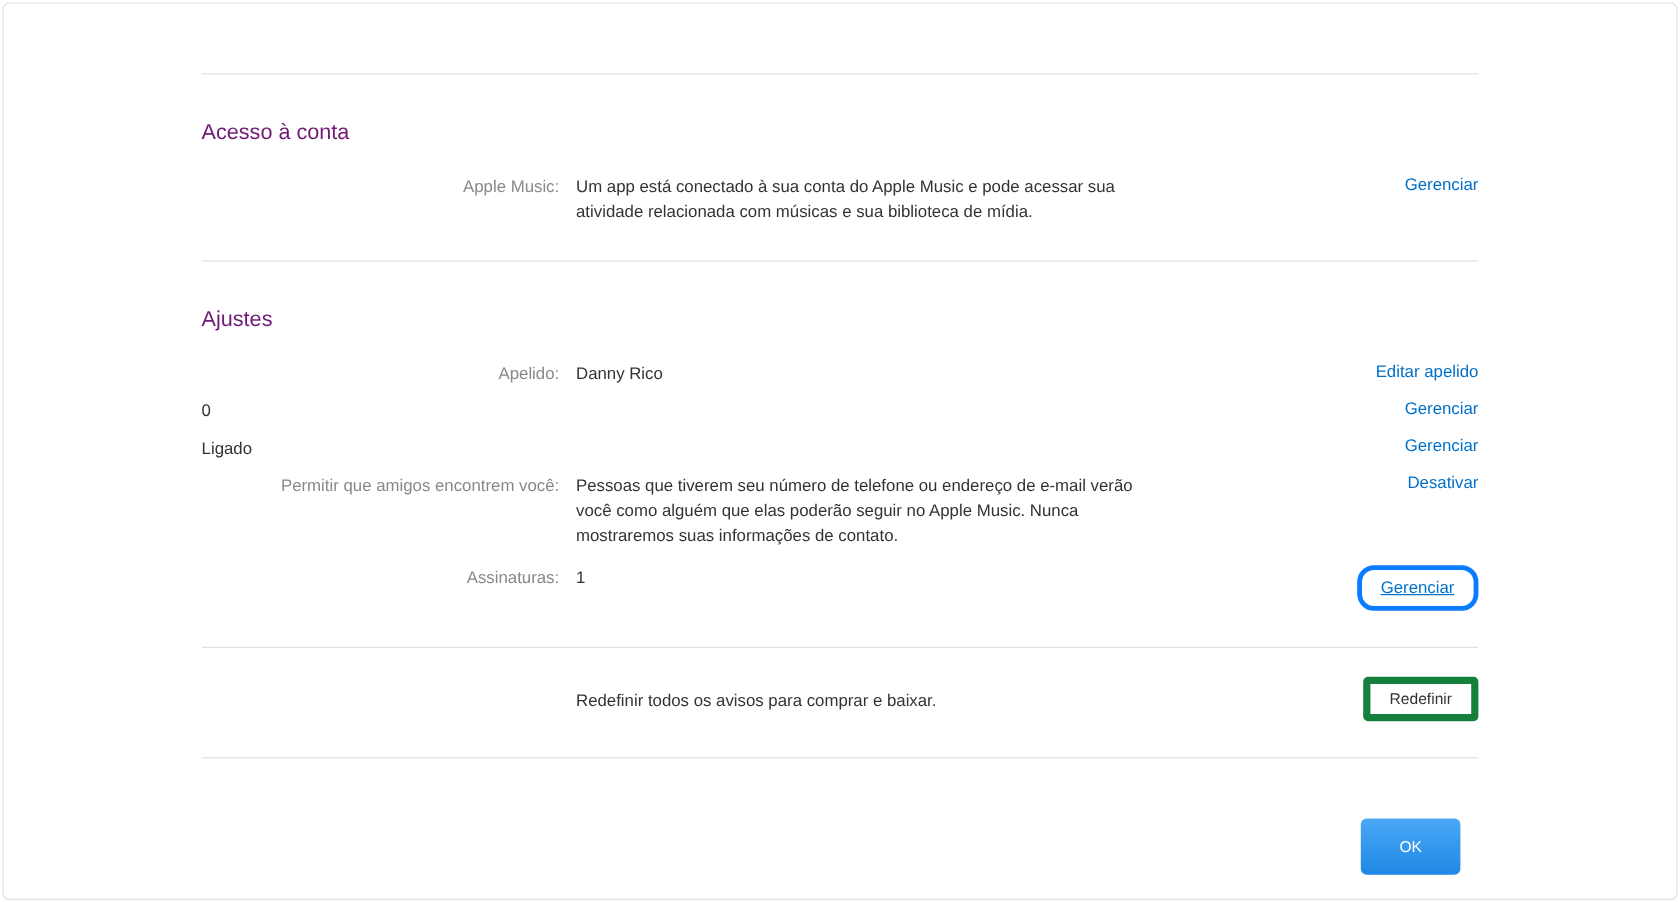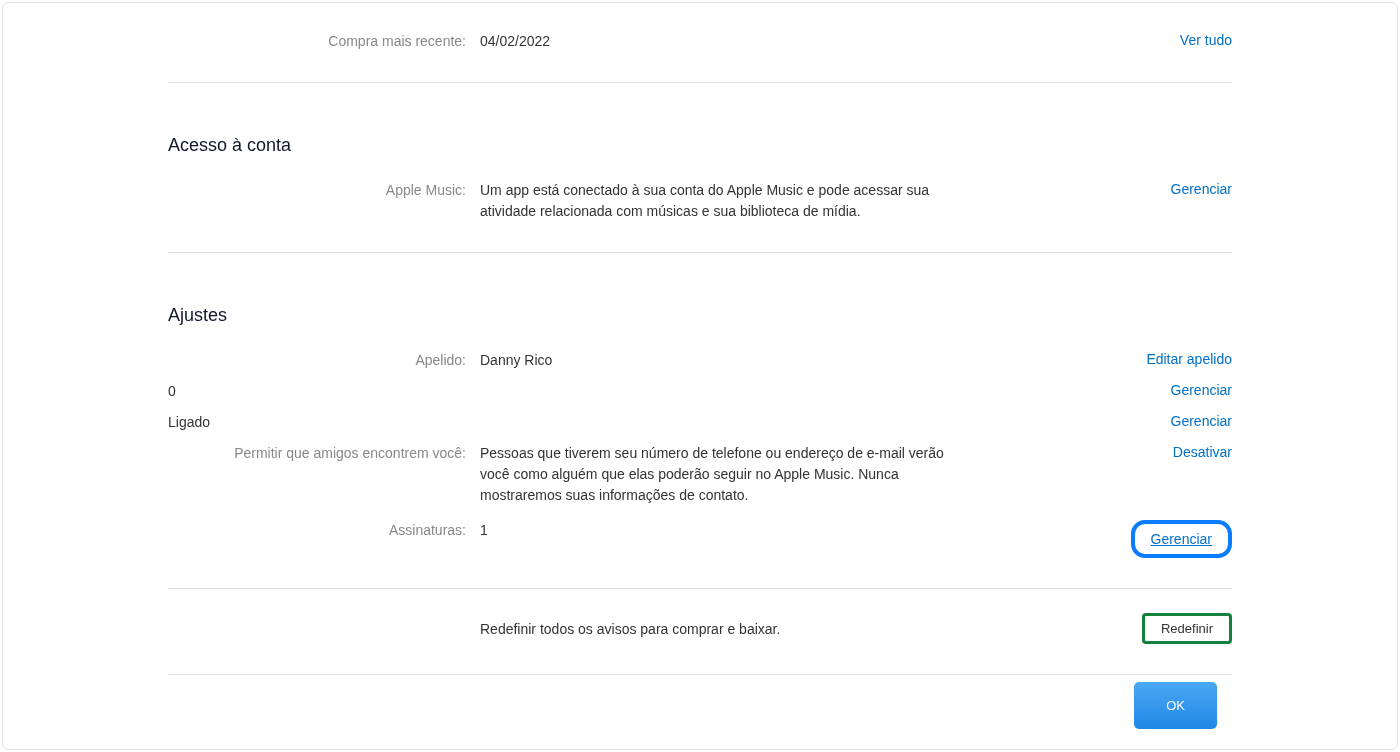--- a/index.html
+++ b/index.html
@@ -57,22 +57,22 @@
       font-size: 14px;
       cursor: pointer;
       text-decoration: none;
     }
     .link-underline {
       text-decoration: underline;
     }
     .section-title {
       font-size: 18px;
       font-weight: 400;
-      color: #0f172a;
-      margin-top: 52px;
+      color: #701a75;
+      margin-top: 38px;
       margin-bottom: 24px;
     }
     .divider {
       border: none;
       border-top: 1px solid #e0e0e0;
       margin: 30px 0 0 0;
     }
     .reset-row {
       display: flex;
       align-items: center;
@@ -80,21 +80,21 @@
       margin-bottom: 28px;
     }
     .reset-text {
       margin-left: 312px;
       color: #333;
       font-size: 14px;
       flex: 1;
     }
     .btn {
       background: #fff;
-      border: 3px solid #15803d;
+      border: 6px solid #15803d;
       border-radius: 4px;
       padding: 5px 16px;
       font-size: 13px;
       color: #333;
       cursor: pointer;
       font-family: inherit;
     }
     .btn-primary {
       background: linear-gradient(to bottom, #4ba8f5, #1e88e5);
       border: none;
@@ -129,27 +129,20 @@
     }
   </style>
 </head>
 <body>
 
 <div class="window">
   <div class="content-wrapper">
 
     <div class="top-spacer"></div>
 
-    <div class="row">
-      <div class="row-label">Compra mais recente:</div>
-      <div class="row-value">04/02/2022</div>
-      <div class="row-action">
-        <span class="link">Ver tudo</span>
-      </div>
-    </div>
 
     <hr class="divider">
 
     <h2 class="section-title">Acesso à conta</h2>
 
     <div class="row">
       <div class="row-label">Apple Music:</div>
       <div class="row-value">Um app está conectado à sua conta do Apple Music e pode acessar sua atividade relacionada com músicas e sua biblioteca de mídia.</div>
       <div class="row-action">
         <span class="link">Gerenciar</span>

